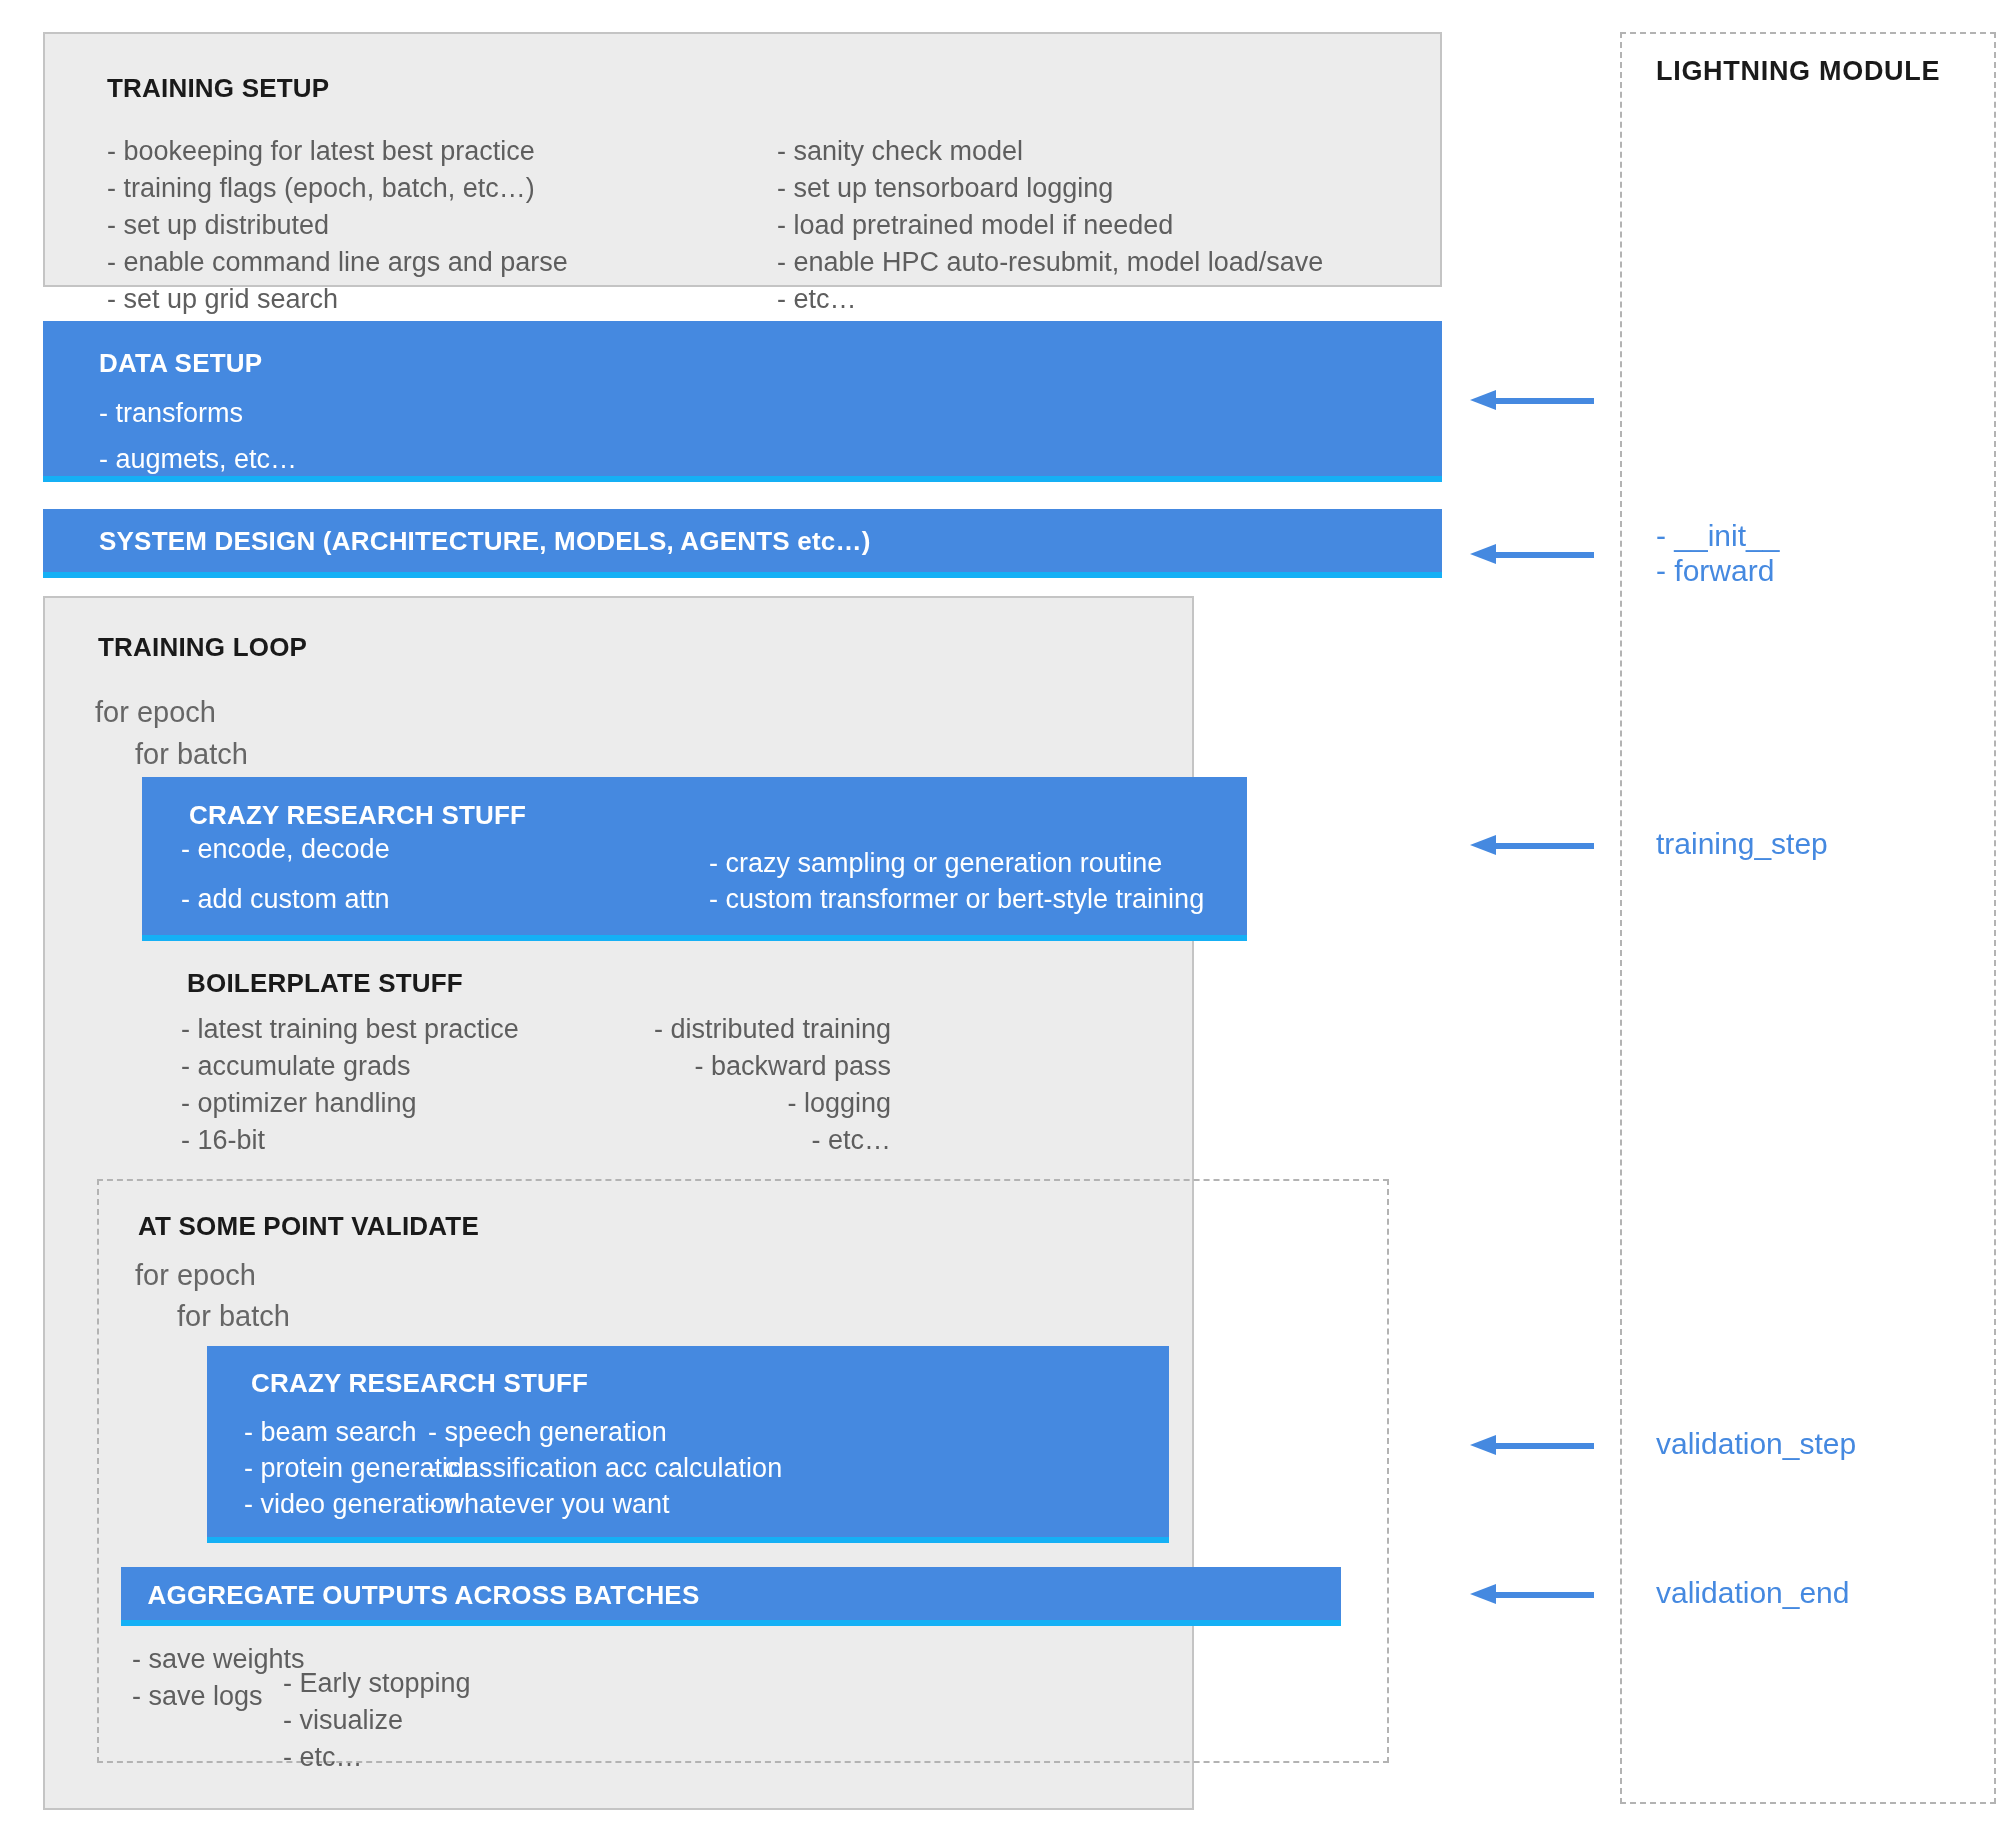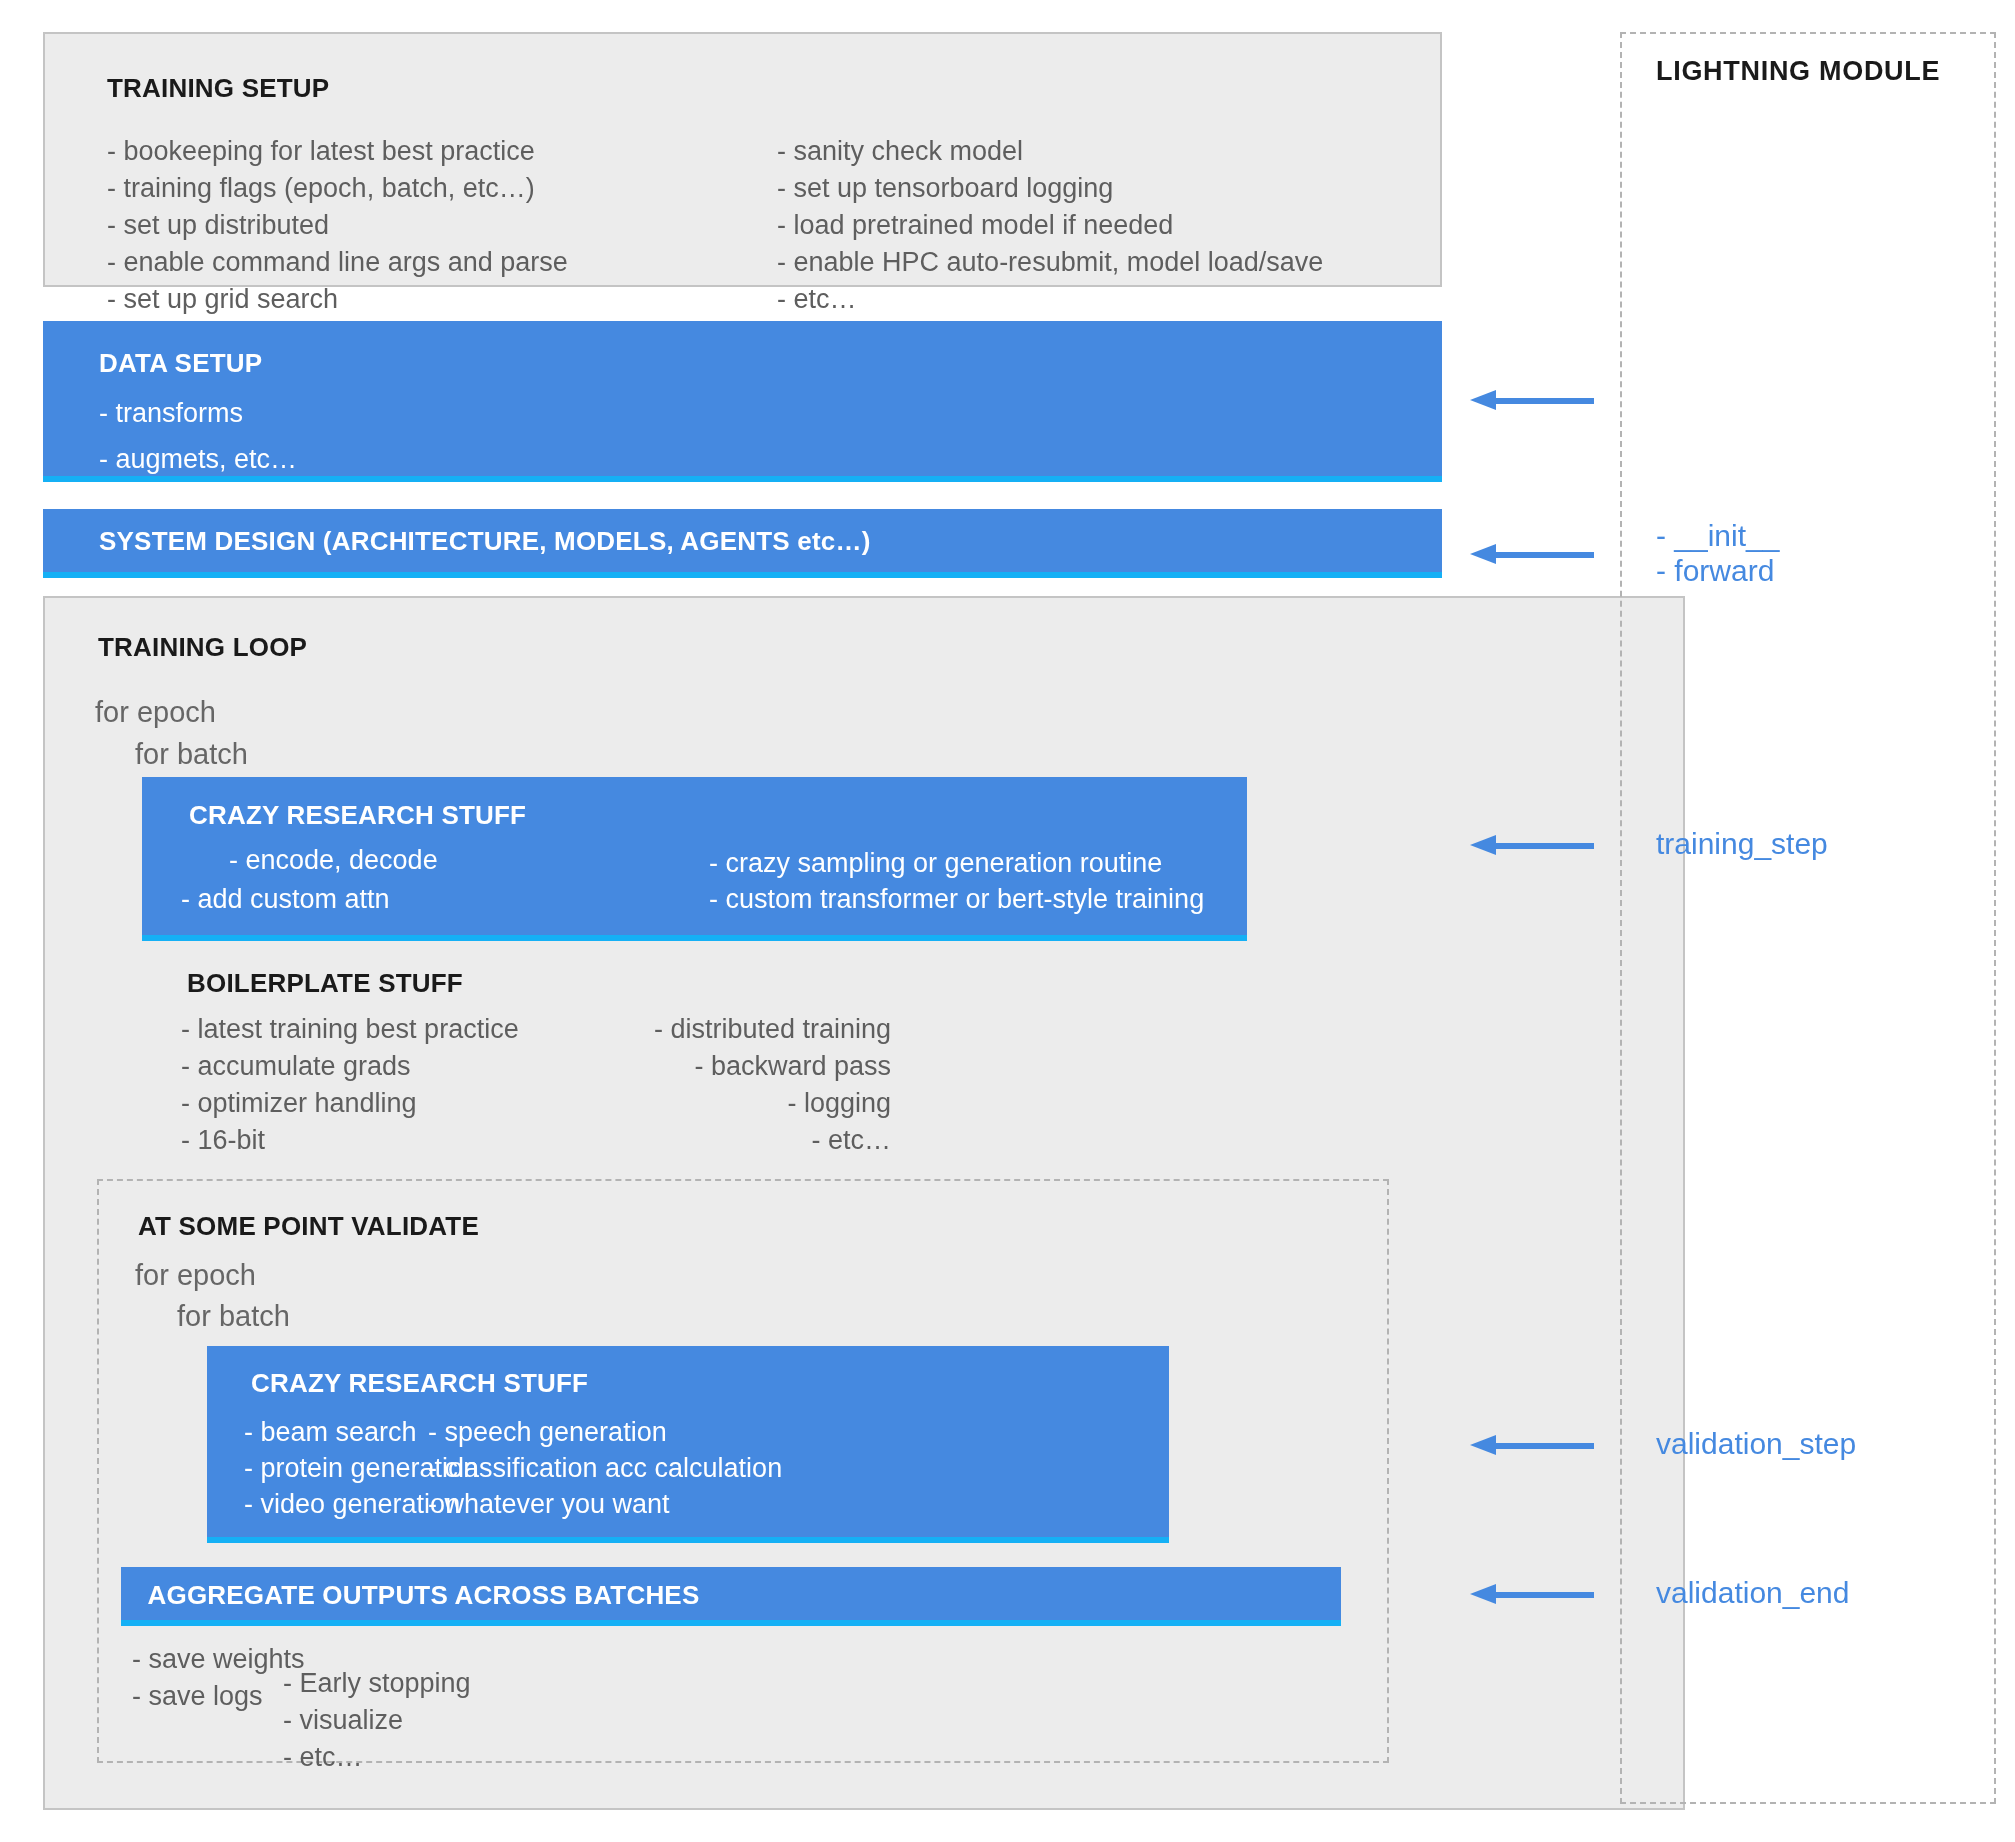--- a/index.html
+++ b/index.html
@@ -108,30 +108,30 @@
   <div class="blue-box" style="left:43px; top:321px; width:1399px; height:161px;">
     <div class="sect-title on-blue" style="position:absolute; left:56px; top:27px;">DATA SETUP</div>
     <div class="bullet on-blue" style="position:absolute; left:56px; top:79px;">- transforms</div>
     <div class="bullet on-blue" style="position:absolute; left:56px; top:125px;">- augmets, etc…</div>
   </div>
 
   <div class="blue-box" style="left:43px; top:509px; width:1399px; height:69px;">
     <div class="sect-title on-blue" style="position:absolute; left:56px; top:17px;">SYSTEM DESIGN (ARCHITECTURE, MODELS, AGENTS etc…)</div>
   </div>
 
-  <div class="gray-box" style="left:43px; top:596px; width:1642px; height:1214px;">
+  <div class="gray-box" style="left:43px; top:596px; width:1151px; height:1214px;">
 
     <div class="sect-title" style="position:absolute; left:53px; top:34px;">TRAINING LOOP</div>
 
     <div class="loopline" style="position:absolute; left:50px; top:98px;">for epoch</div>
     <div class="loopline" style="position:absolute; left:90px; top:140px;">for batch</div>
 
     <div class="blue-box" style="left:97px; top:179px; width:1105px; height:164px;">
       <div class="sect-title on-blue" style="position:absolute; left:47px; top:23px;">CRAZY RESEARCH STUFF</div>
-      <div class="bullet on-blue" style="position:absolute; left:39px; top:70px;margin-left:48px;">- encode, decode</div>
+      <div class="bullet on-blue" style="position:absolute; left:39px; top:59px;">- encode, decode</div>
       <div class="bullet on-blue" style="position:absolute; left:39px; top:109px;">- add custom attn</div>
       <div class="bullet on-blue" style="position:absolute; left:567px; top:73px;">- crazy sampling or generation routine</div>
       <div class="bullet on-blue" style="position:absolute; left:567px; top:109px;">- custom transformer or bert-style training</div>
     </div>
 
     <div class="sect-title" style="position:absolute; left:142px; top:370px;">BOILERPLATE STUFF</div>
 
     <div class="col bullets-stack" style="left:136px; top:418px;">
       <div class="bullet">- latest training best practice</div>
       <div class="bullet">- accumulate grads</div>

